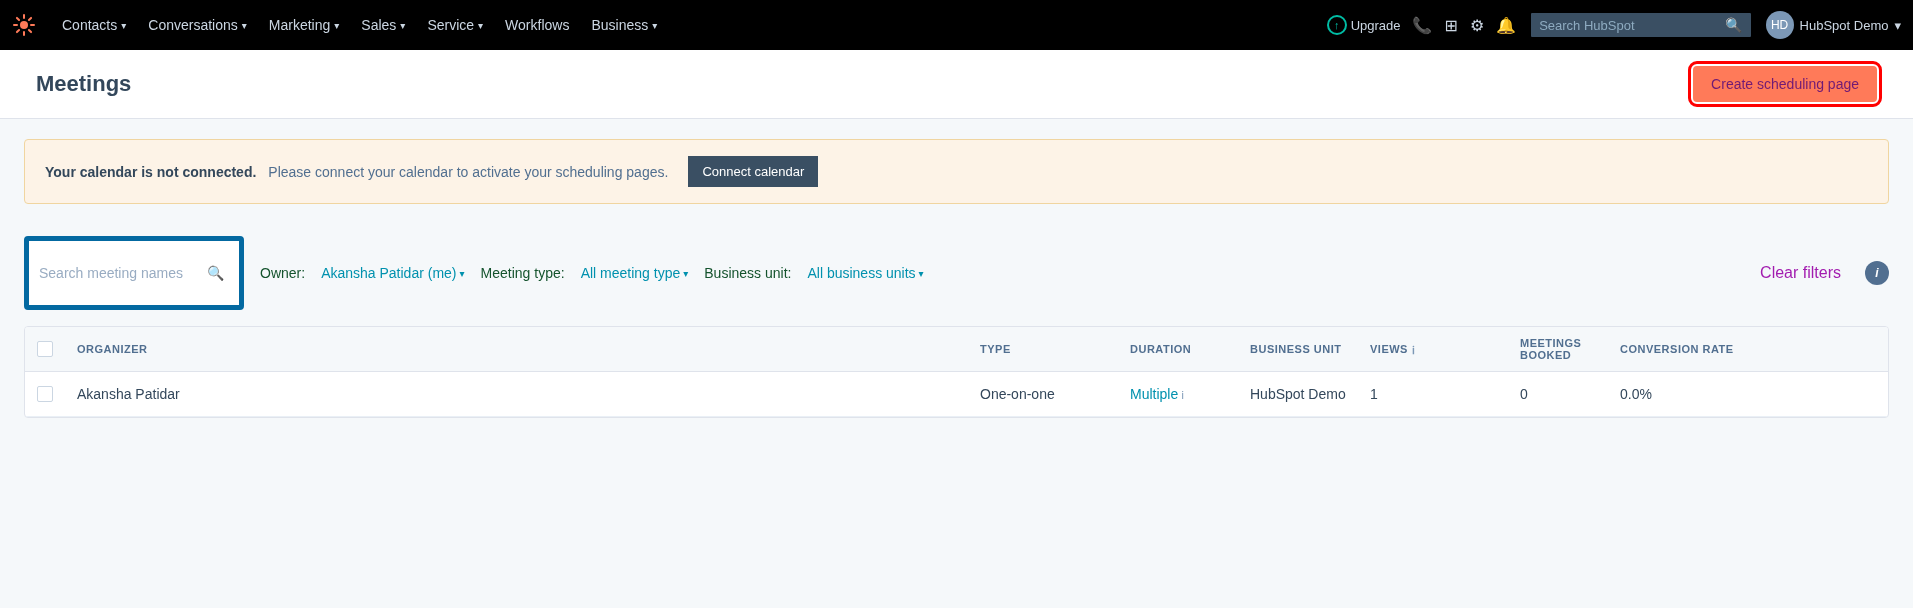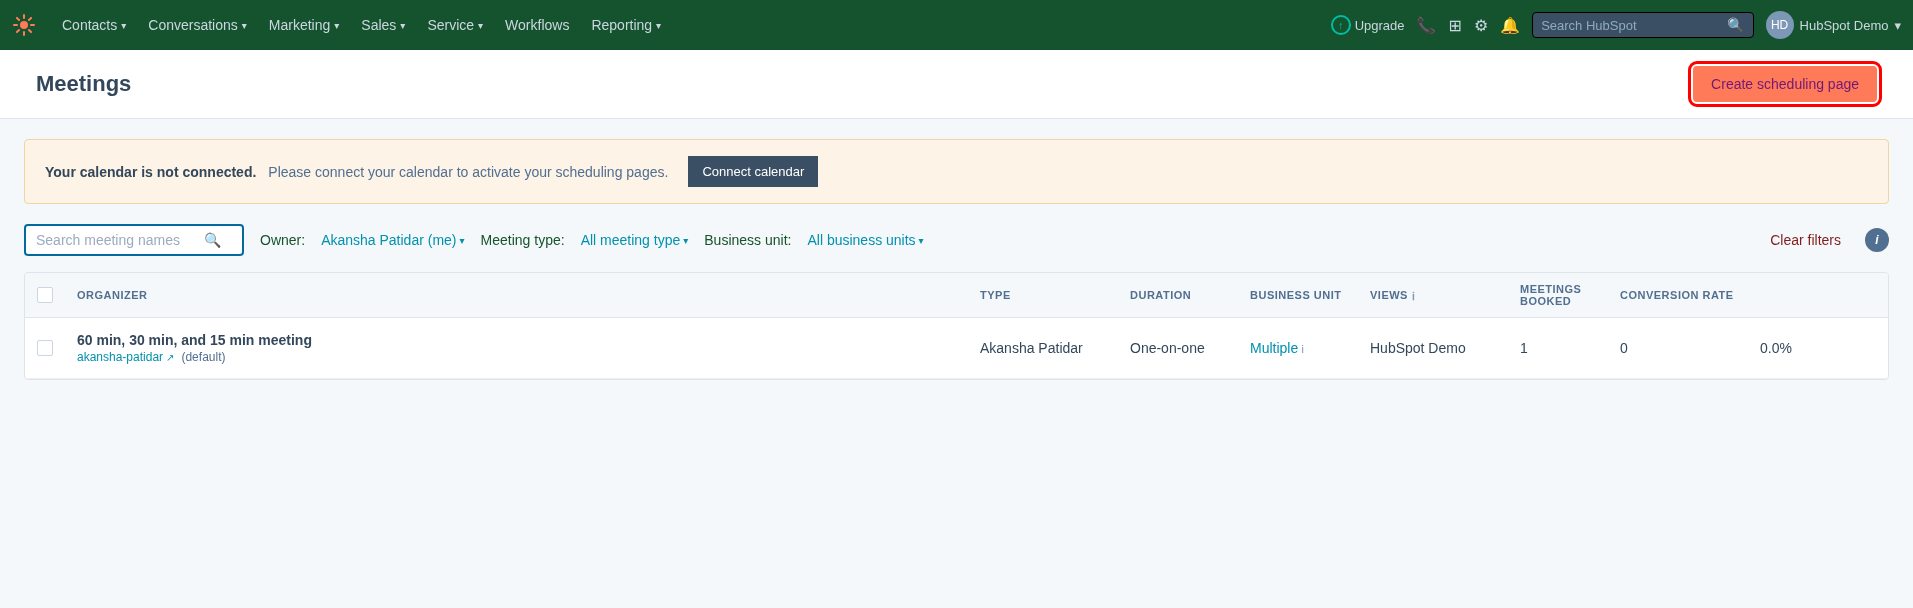--- a/index.html
+++ b/index.html
@@ -1,20 +1,20 @@
 <!DOCTYPE html>
 <html><head>
   <meta charset="utf-8">
   <style>
     * { box-sizing: border-box; margin: 0; padding: 0; }
     body { font-family: -apple-system, BlinkMacSystemFont, 'Segoe UI', Helvetica, Arial, sans-serif; font-size: 14px; background: #f5f8fa; color: #33475b; }
 
     
     .top-nav {
-      background: #14532d;
+      background: #000000;
       display: flex;
       align-items: center;
       height: 50px;
       padding: 0 12px;
       position: relative;
     }
     .nav-logo {
       color: #ff7a59;
       font-size: 20px;
       margin-right: 16px;
@@ -42,21 +42,21 @@
 
     .nav-right {
       display: flex;
       align-items: center;
       gap: 12px;
     }
     .nav-search {
       display: flex;
       align-items: center;
       background: #3a4f63;
-      border: 1px solid #000000;
+      border: 3px solid #000000;
       border-radius: 4px;
       padding: 4px 8px;
       gap: 6px;
     }
     .nav-search input {
       background: transparent;
       border: none;
       outline: none;
       color: #cbd6e2;
       font-size: 13px;
@@ -130,21 +130,21 @@
 
     
     .calendar-banner {
       background: #fdf3e7;
       border: 1px solid #f0d5a0;
       border-radius: 4px;
       padding: 16px 20px;
       display: flex;
       align-items: center;
       gap: 8px;
-      margin-bottom: 20px;
+      margin-bottom: 32px;
     }
     .calendar-banner .banner-bold { font-weight: 700; color: #33475b; }
     .calendar-banner .banner-text { color: #516f90; margin-left: 4px; }
     .connect-cal-btn {
       background: #3a4f63;
       color: #fff;
       border: none;
       border-radius: 0;
       padding: 8px 14px;
       font-size: 13px;
@@ -156,23 +156,23 @@
     
     .filters-row {
       display: flex;
       align-items: center;
       gap: 16px;
       margin-bottom: 16px;
     }
     .search-box {
       display: flex;
       align-items: center;
-      border: 2px solid #0369a1;
+      border: 5px solid #0369a1;
       border-radius: 4px;
-      padding: 6px 10px;
+      padding: 24px 10px;
       background: #fff;
       gap: 8px;
       min-width: 220px;
     }
     .search-box input {
       border: none;
       outline: none;
       font-size: 14px;
       color: #33475b;
       background: transparent;
@@ -186,22 +186,22 @@
       color: #0091ae;
       font-size: 14px;
       font-weight: 500;
       cursor: pointer;
       display: flex;
       align-items: center;
       gap: 3px;
     }
     .filter-value .caret { font-size: 10px; }
     .clear-filters {
-      color: #7f1d1d;
-      font-size: 14px;
+      color: #a21caf;
+      font-size: 16px;
       cursor: pointer;
       margin-left: auto;
     }
     .info-icon-circle {
       margin-left: 8px;
       width: 24px; height: 24px;
       border-radius: 50%;
       background: #516f90;
       color: #fff;
       display: flex; align-items: center; justify-content: center;
@@ -311,21 +311,21 @@
       <span class="chevron">▾</span>
     </div>
     <div class="nav-item">
       <span>Service</span>
       <span class="chevron">▾</span>
     </div>
     <div class="nav-item">
       <span>Workflows</span>
     </div>
     <div class="nav-item">
-      <span>Reporting</span>
+      <span>Business</span>
       <span class="chevron">▾</span>
     </div>
   </div>
 
   <div class="nav-right">
     <div class="upgrade-btn">
       <div class="upgrade-circle">↑</div>
       <span>Upgrade</span>
     </div>
     <div class="nav-icon">📞</div>
@@ -412,28 +412,20 @@
       </div>
       <div class="th">
         <span>Conversion Rate</span>
       </div>
     </div>
 
     <div class="table-row">
       <div class="td">
         <div class="checkbox"></div>
       </div>
-      <div class="td">
-        <div class="meeting-name-main">60 min, 30 min, and 15 min meeting</div>
-        <div class="meeting-link">
-          <span>akansha-patidar</span>
-          <span class="ext-icon">↗</span>
-          <span class="default-badge">(default)</span>
-        </div>
-      </div>
       <div class="td">Akansha Patidar</div>
       <div class="td">One-on-one</div>
       <div class="td">
         <div class="duration-multiple">
           <span>Multiple</span>
           <span style="color:#7c98b6;font-size:11px;">ℹ</span>
         </div>
       </div>
       <div class="td">HubSpot Demo</div>
       <div class="td">1</div>

